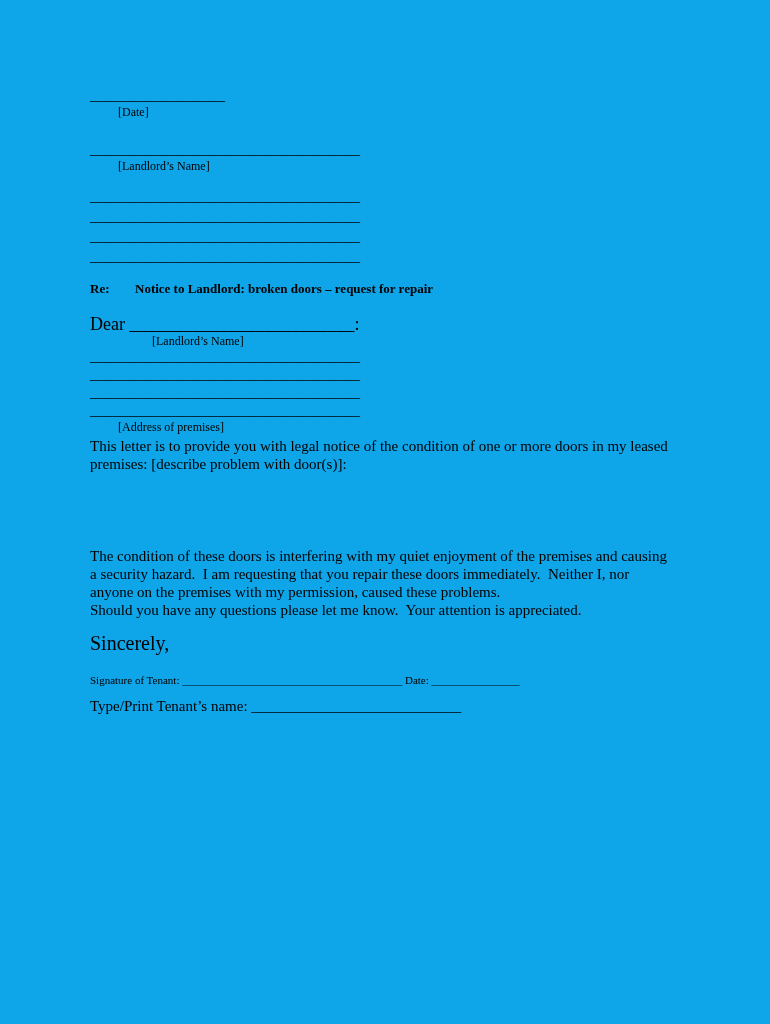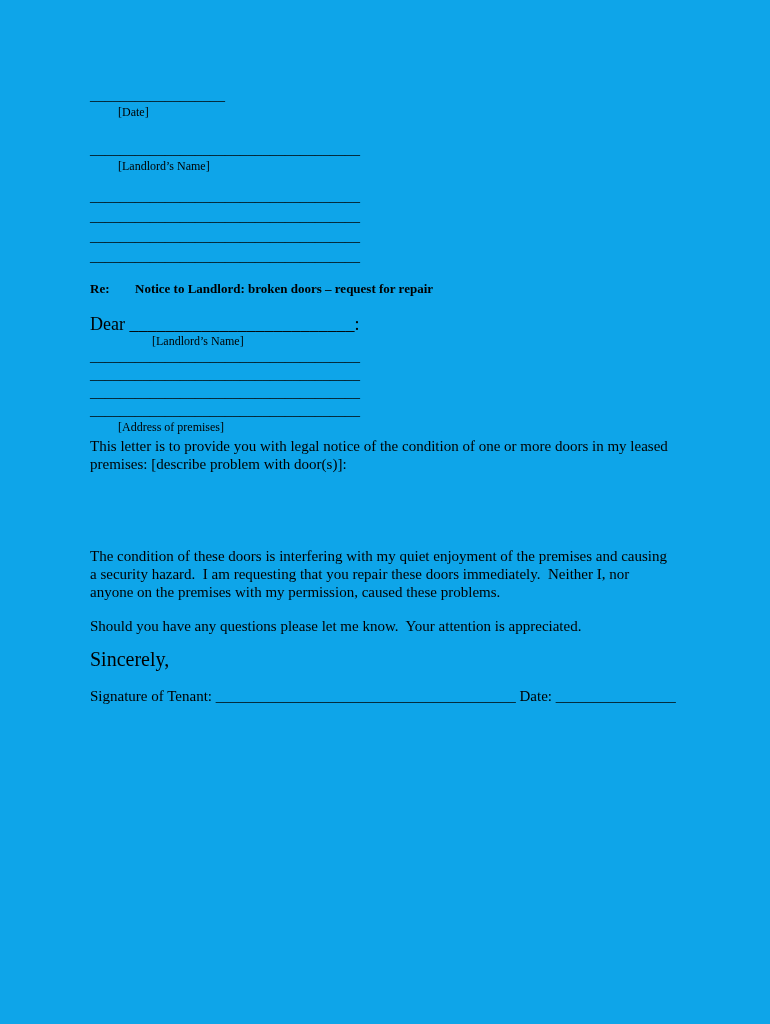--- a/index.html
+++ b/index.html
@@ -60,25 +60,25 @@
     margin-left: 34px;
   }
   .para {
     font-size: 15px;
     line-height: 18px;
     white-space: pre-wrap;
   }
   .intro-para   { margin-top: 17px; }
   .notice-para  { margin-top: 4px; }
   .condition-para { margin-top: 74px; }
-  .questions-para { margin-top: 16px; }
+  .questions-para { }
   .closing-line { margin-top: 15px; font-size: 20px; line-height: 18px; }
   .sig-row {
     margin-top: 19px;
-    font-size: 15px;
+    font-size: 11px;
     line-height: 18px;
     white-space: nowrap;
   }
   .typeprint-row {
     margin-top: 8px;
     font-size: 15px;
     line-height: 18px;
     white-space: nowrap;
   }
   .mt-label-gap { margin-top: 2px; }
@@ -129,14 +129,17 @@
   <div class="para condition-para">The condition of these doors is interfering with my quiet enjoyment of the premises and causing a security hazard.  I am requesting that you repair these doors immediately.  Neither I, nor anyone on the premises with my permission, caused these problems.</div>
 
   <div class="para questions-para">Should you have any questions please let me know.  Your attention is appreciated.</div>
 
   <div class="closing-line">Sincerely,</div>
 
   <div class="sig-row">
     <span>Signature of Tenant: </span><span>________________________________________</span><span> Date: </span><span>________________</span>
   </div>
 
+  <div class="typeprint-row">
+    <span>Type/Print Tenant’s name: </span><span>____________________________</span>
+  </div>
 
 </div>
 
 </body></html>

